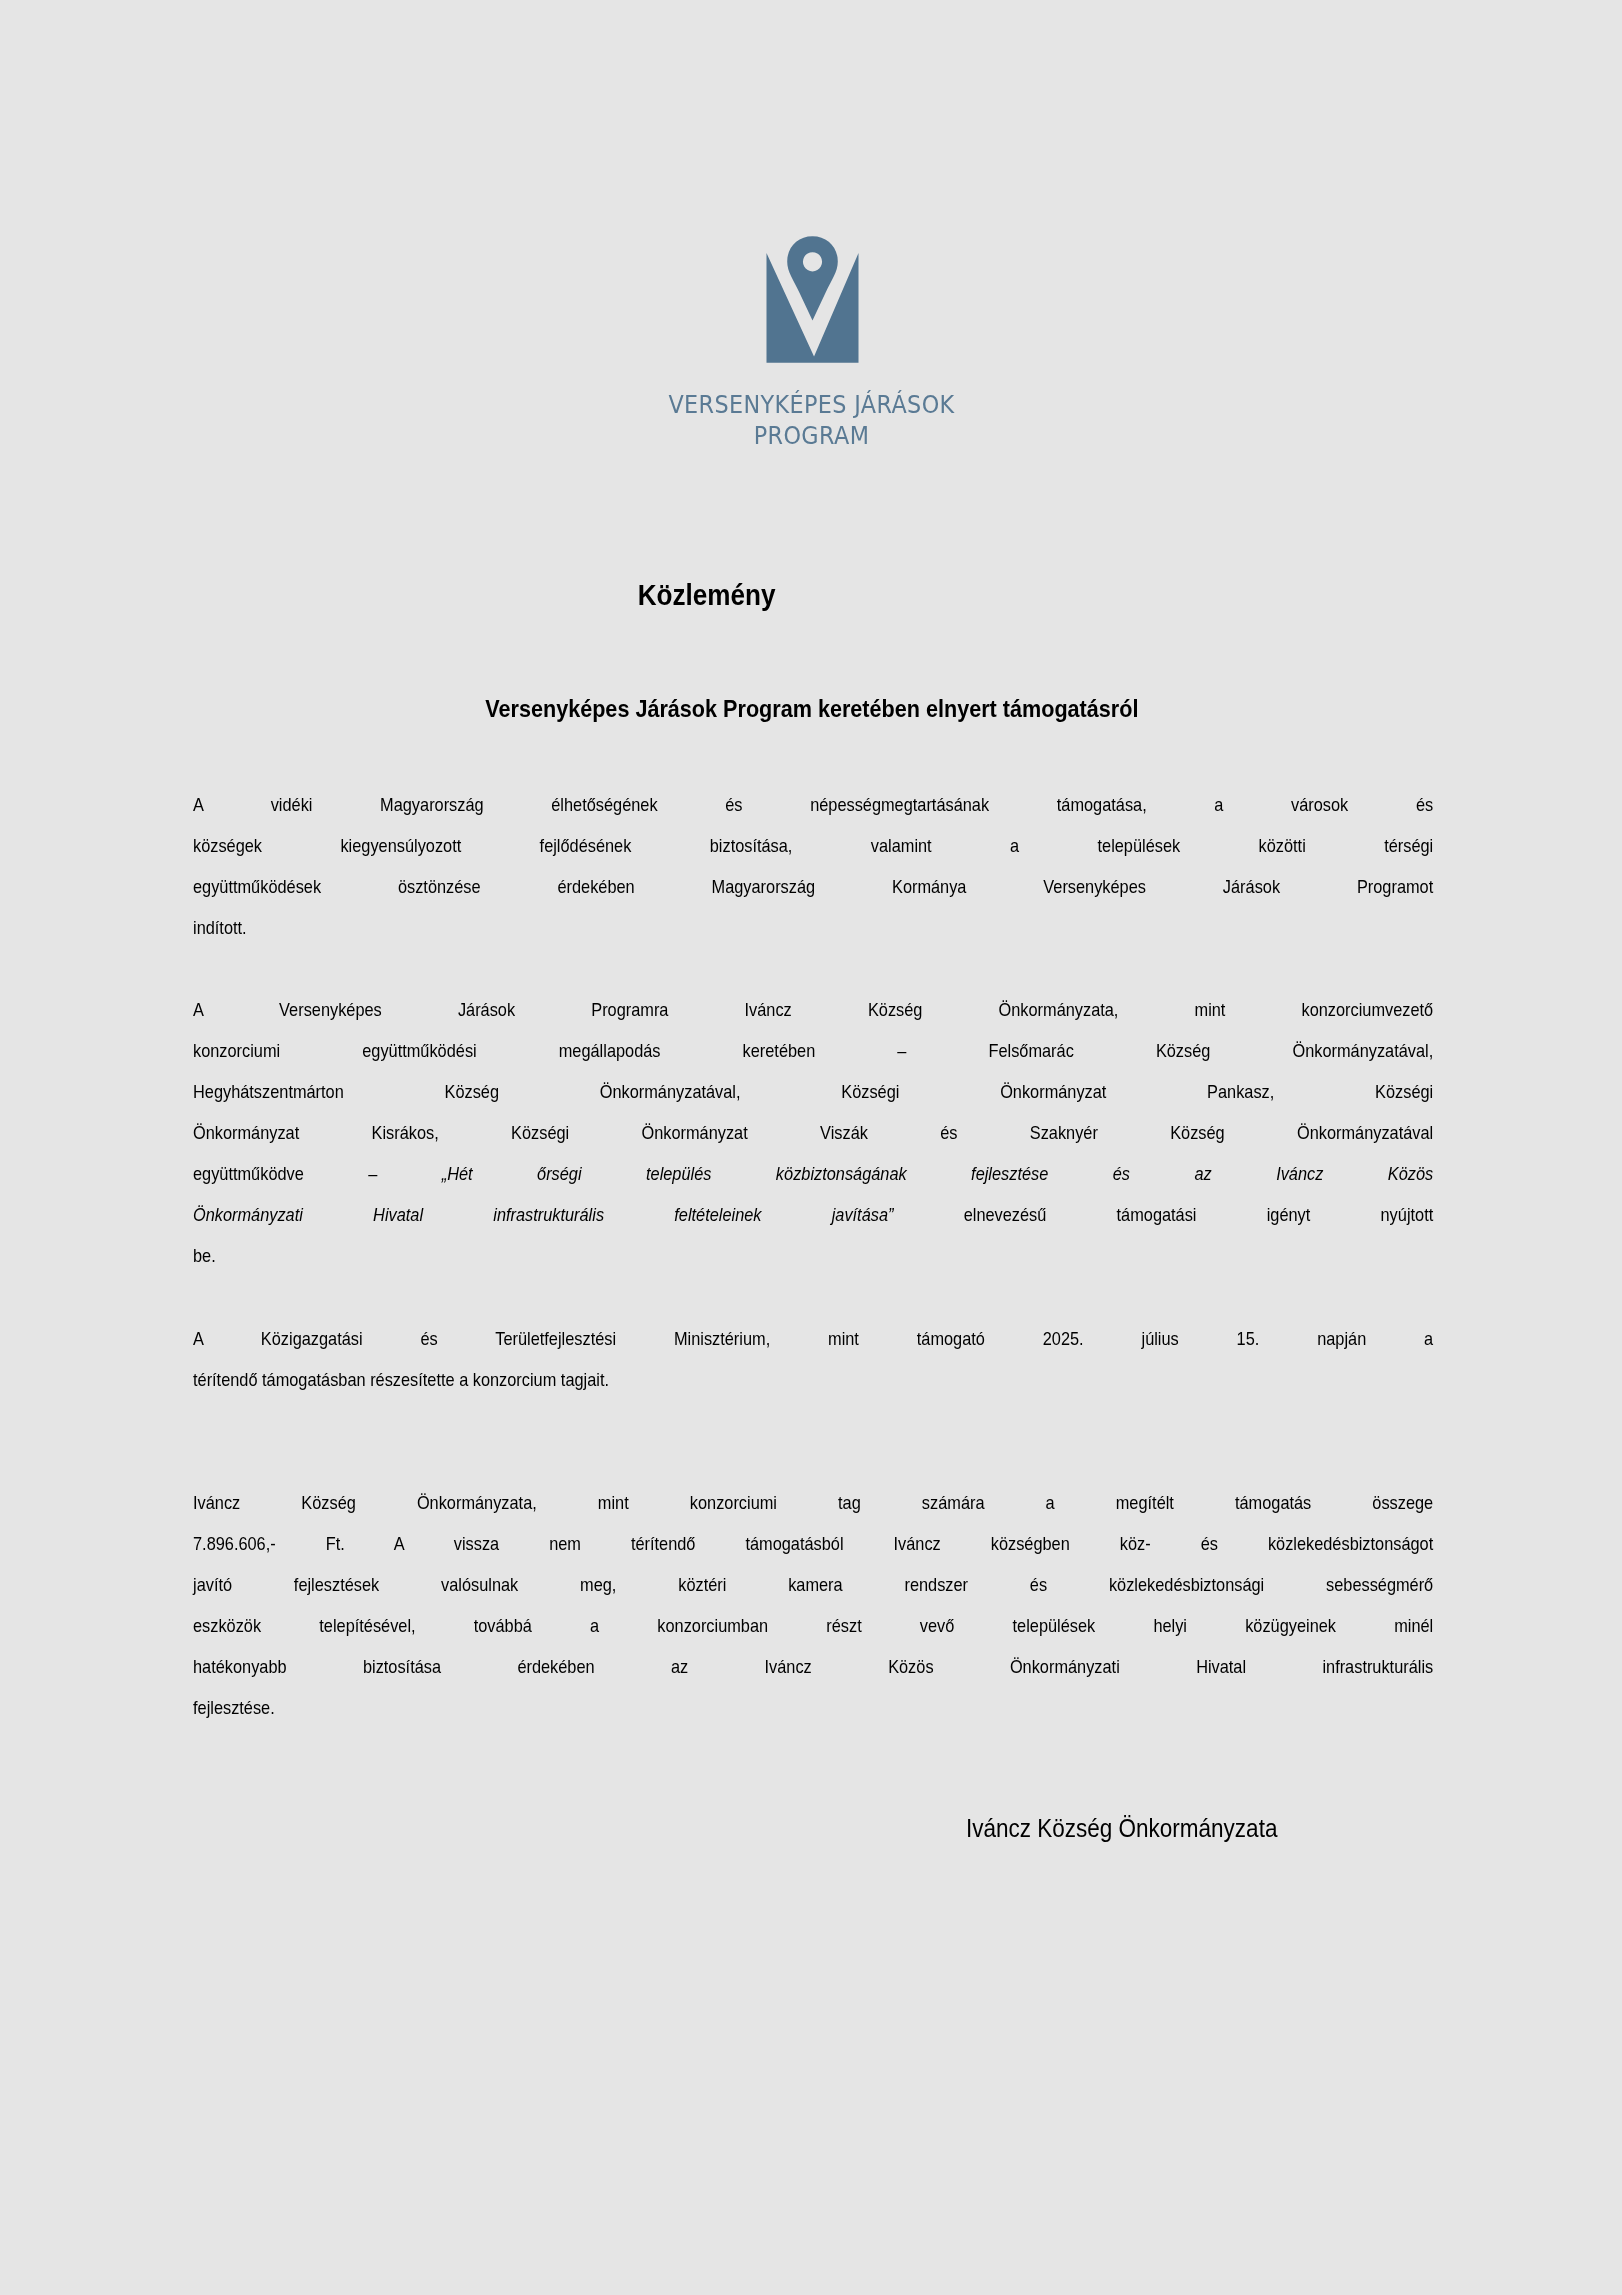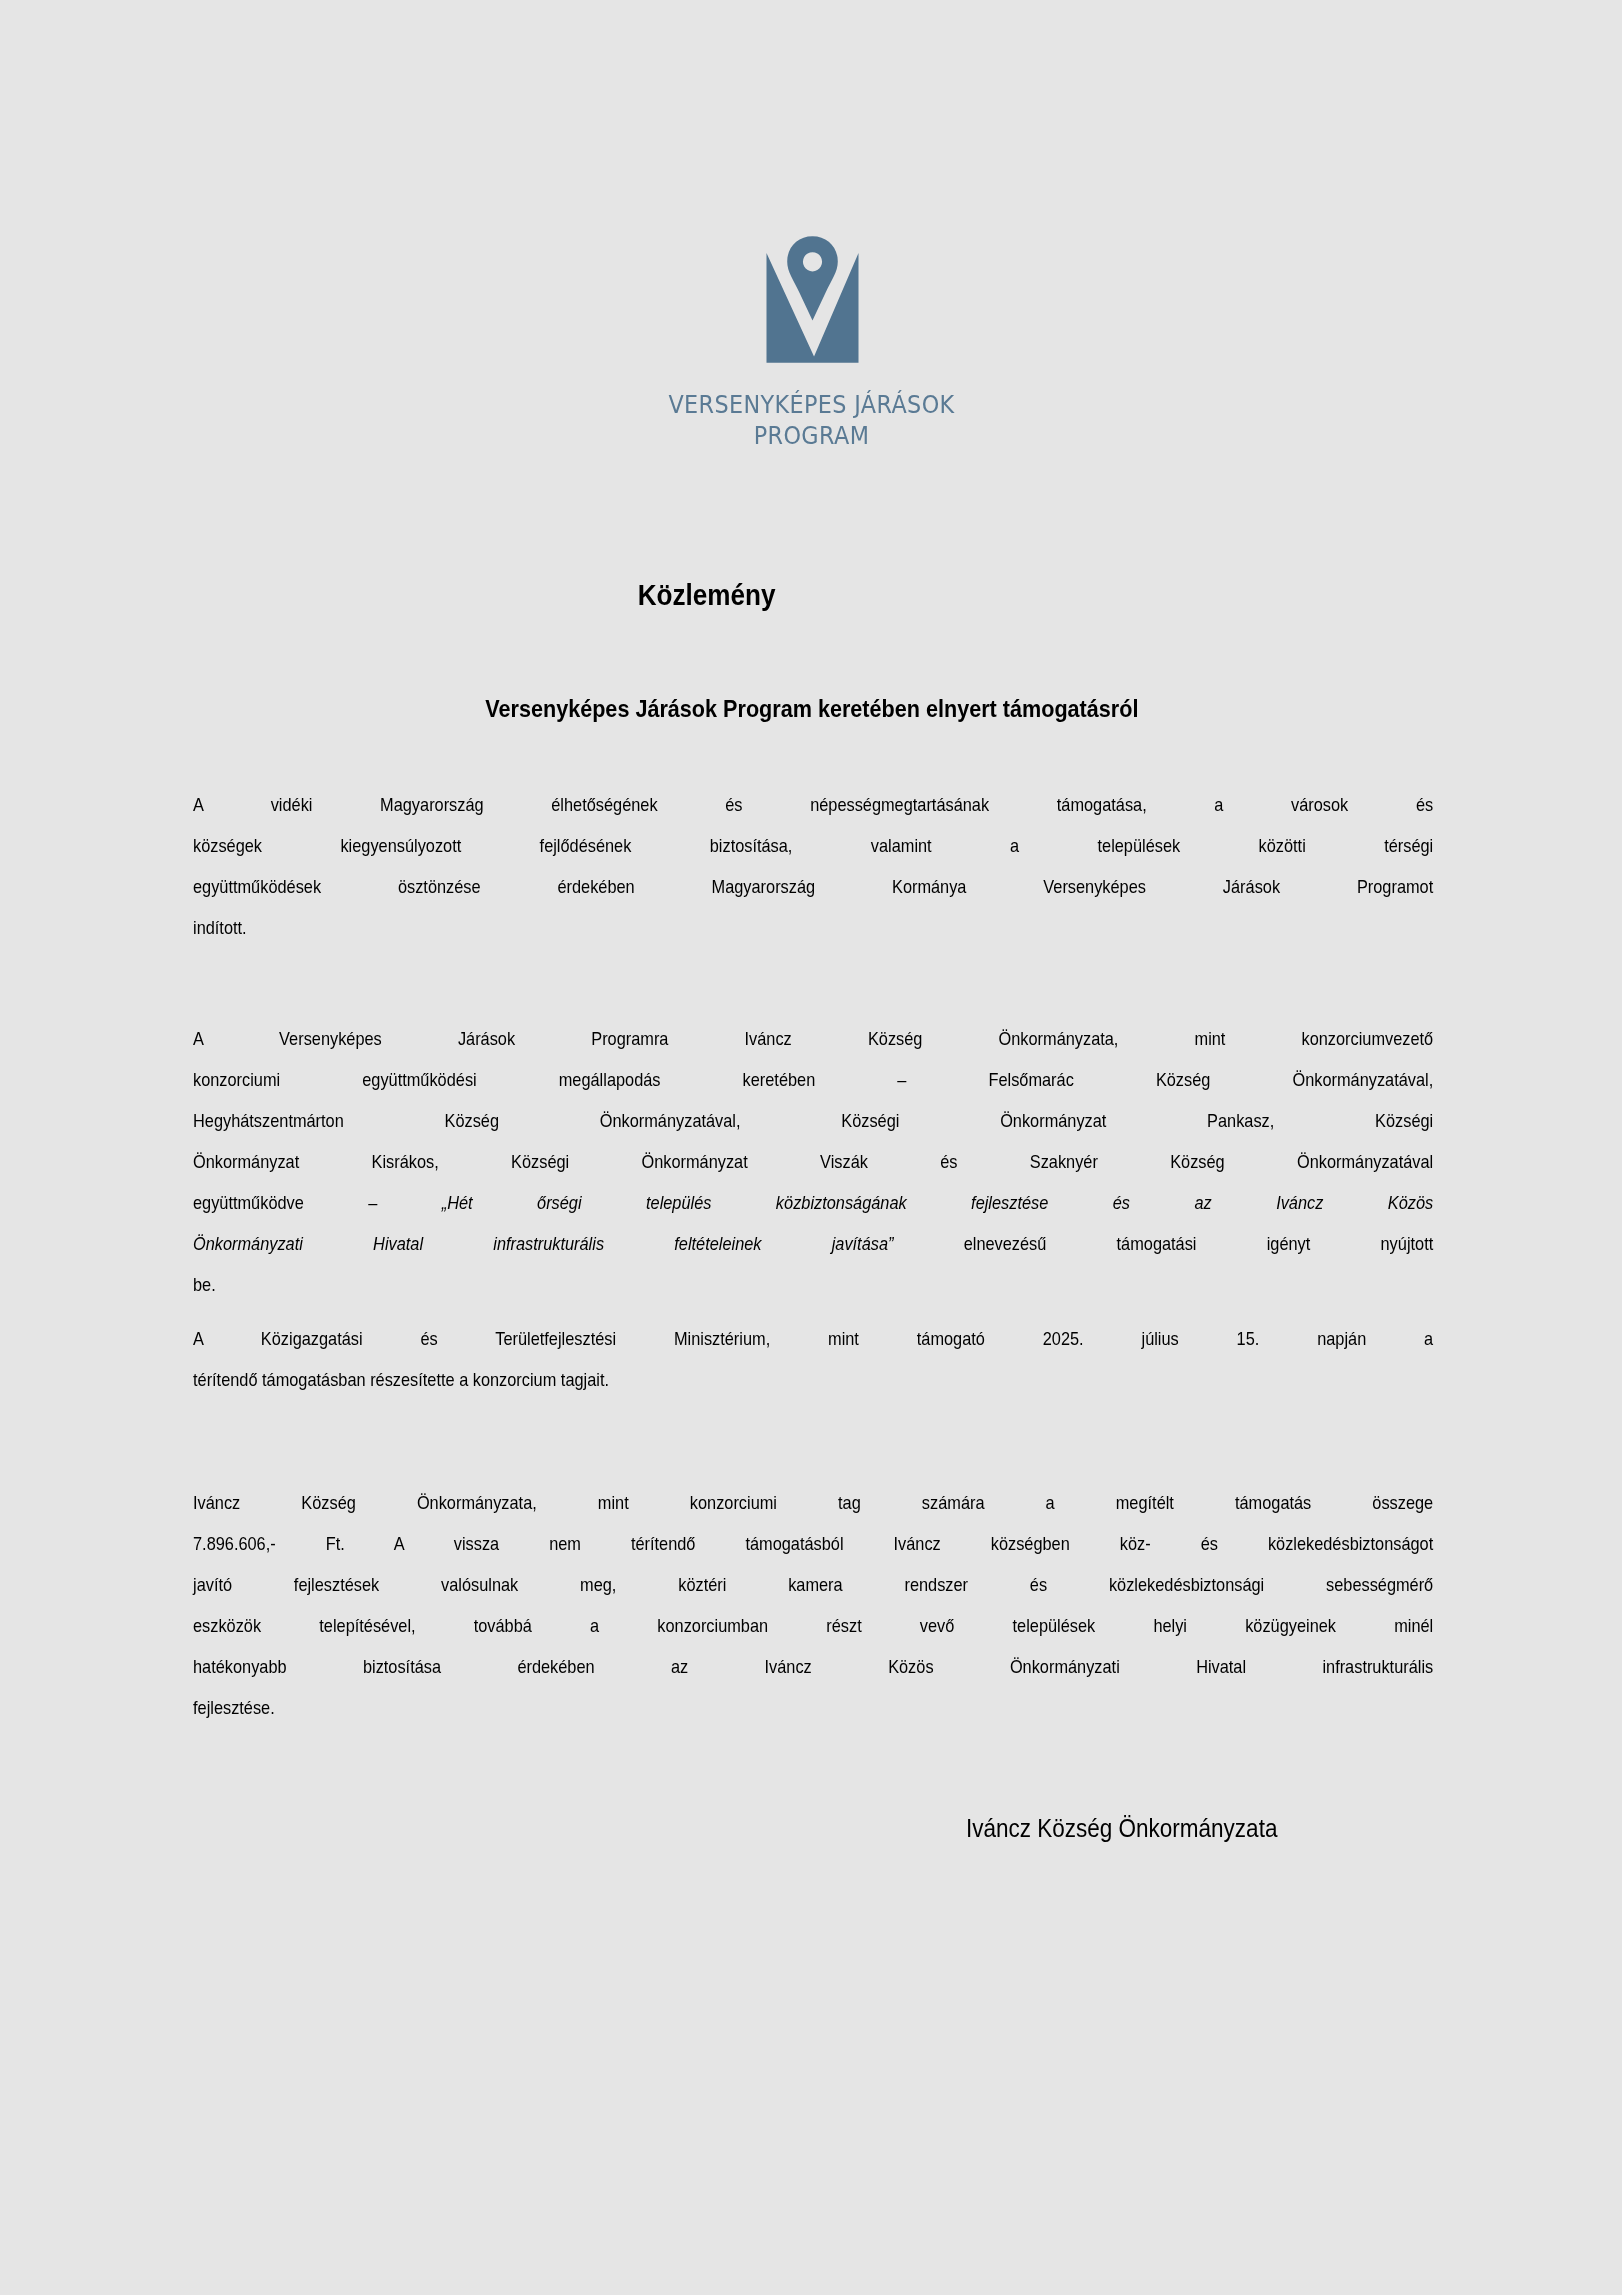--- a/index.html
+++ b/index.html
@@ -26,21 +26,21 @@
   .para { position: absolute; left: 193px; width: 1240px; font-size: 19px; }
   .ln { display: block; height: 41px; line-height: 41px; white-space: nowrap;
         text-align: justify; text-align-last: justify; }
   .ln.last { text-align: left; text-align-last: left; }
   .narrow { display: block; transform: scaleX(0.86); transform-origin: left center; width: 116.3%;
             text-align: justify; text-align-last: justify; }
   .ln.last .narrow { text-align: left; text-align-last: left; }
   i.it { font-style: italic; }
 
   #p1 { top: 784px; }
-  #p2 { top: 989px; margin-top: 29px; }
+  #p2 { top: 989px; }
   #p3 { top: 1318px; }
   #p4 { top: 1482px; }
 
   .signature { position: absolute; left: 966px; top: 1813px; font-size: 25px; line-height: 31px; white-space: nowrap; }
   .signature span { display: inline-block; transform: scaleX(0.9); transform-origin: left center; }
 </style>
 </head>
 <body>
 
 <div class="page">

